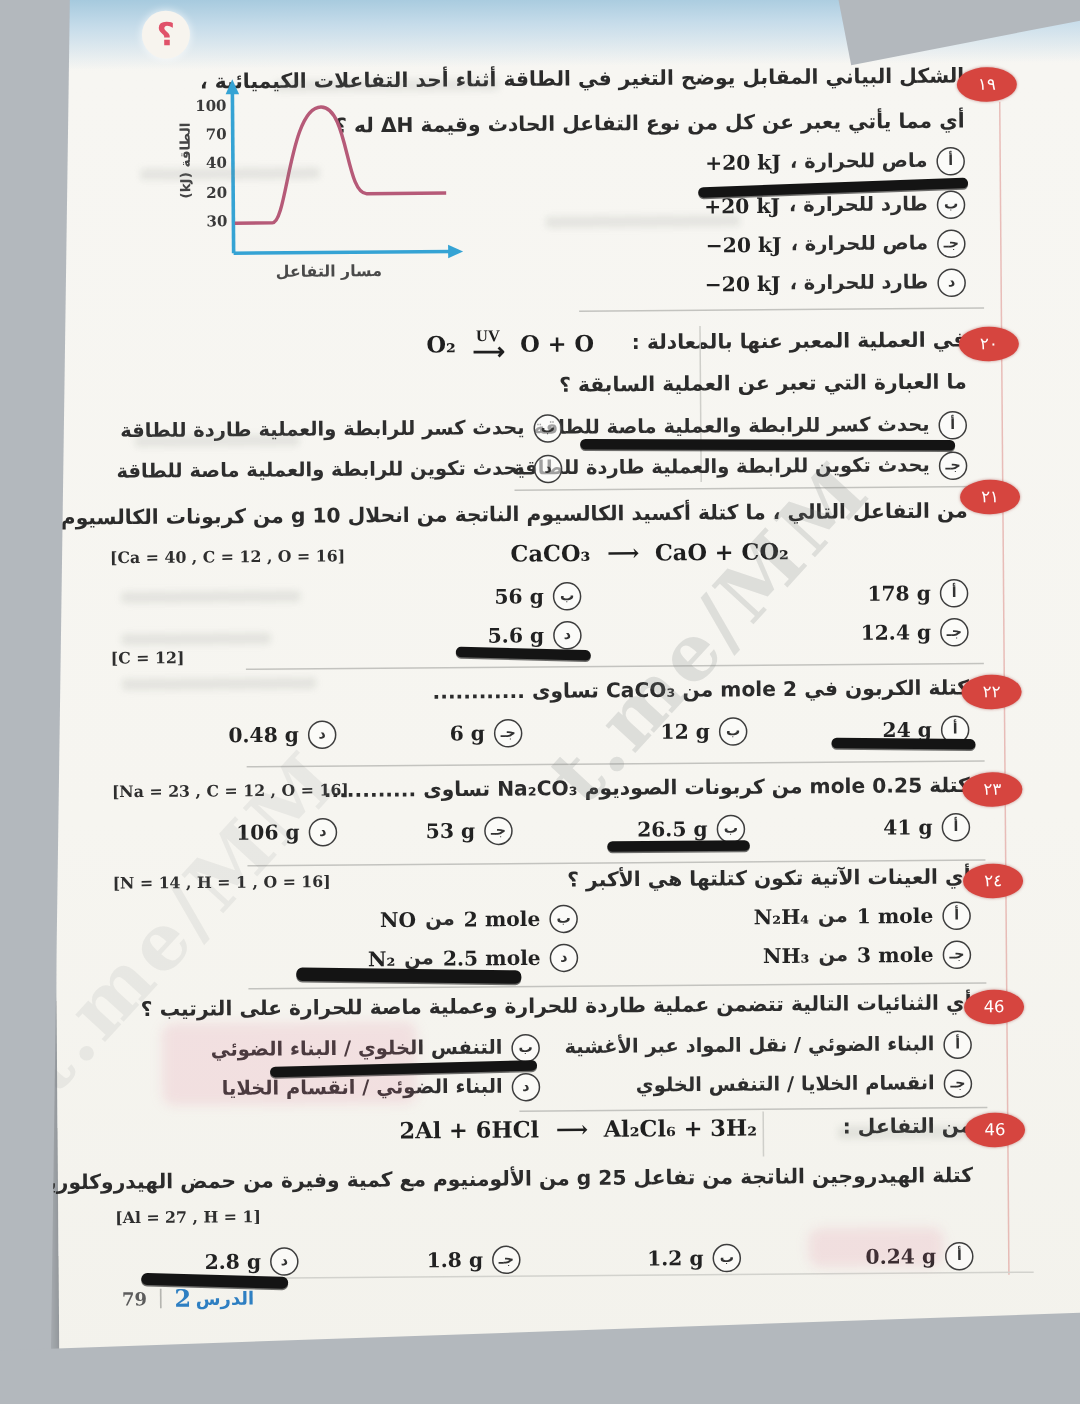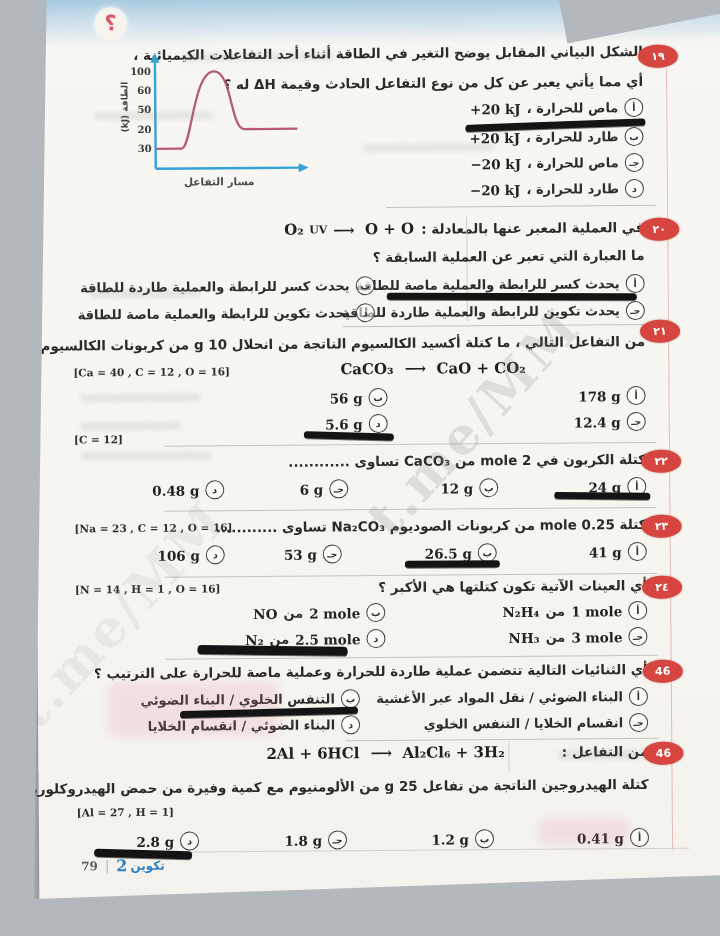--- a/index.html
+++ b/index.html
@@ -21,21 +21,21 @@
   .badge{
     position:absolute;left:62px;top:13px;width:32px;height:32px;border-radius:50%;
     background:#f7f4ee;display:flex;align-items:center;justify-content:center;
     color:#e0526a;font-size:21px;font-weight:bold;box-shadow:0 0 6px rgba(255,255,255,.8);
   }
   .content{position:absolute;inset:0;direction:rtl;}
   
   .guide{position:absolute;right:66px;top:78px;height:782px;width:1px;background:rgba(214,120,115,.45);}
   .qnum{
     position:absolute;right:55px;width:40px;height:23px;border-radius:50%;
-    background:#d6453f;color:#fff;font-size:11px;font-weight:bold;
+    background:#d6453f;color:#fff;font-size:11px;font-weight:normal;
     display:flex;align-items:center;justify-content:center;z-index:3;
     box-shadow:0 0 2px rgba(150,30,30,.5);
   }
   .qtext{
     position:absolute;right:90px;color:#2b2b2b;font-size:13.5px;font-weight:700;
     letter-spacing:0;line-height:1.35;white-space:nowrap;
   }
   .opt{
     position:absolute;display:flex;direction:rtl;align-items:center;gap:6px;white-space:nowrap;
   }
@@ -47,21 +47,21 @@
   .ar{color:#2e2e2e;font-size:13px;font-weight:700;}
   .val{
     font-family:"DejaVu Serif","Liberation Serif",serif;direction:ltr;unicode-bidi:isolate;
     color:#222;font-size:13.5px;font-weight:600;
   }
   .eq{
     position:absolute;direction:ltr;font-family:"DejaVu Serif","Liberation Serif",serif;
     font-size:15px;font-weight:700;color:#1f1f1f;white-space:nowrap;
   }
   .eq .arr{letter-spacing:-1px;padding:0 6px;}
-  .rxnarrow{display:inline-flex;flex-direction:row;align-items:center;vertical-align:middle;line-height:.8;}
+  .rxnarrow{display:inline-flex;flex-direction:column;align-items:center;vertical-align:middle;line-height:.8;font-family:Liberation Serif, serif;}
   .rxnarrow .cond{font-size:11px;font-weight:700;}
   .givens{
     position:absolute;direction:ltr;font-family:"DejaVu Serif","Liberation Serif",serif;
     font-size:10.5px;font-weight:700;color:#2e2e2e;white-space:nowrap;
   }
   .divider{position:absolute;height:1px;background:#c3c3bf;}
   .vsep{position:absolute;width:1px;background:#cfcfca;}
   .mark{
     position:absolute;height:7px;background:#141414;border-radius:4px;z-index:4;
     box-shadow:0 1px 0 rgba(20,20,20,.6);
@@ -130,22 +130,22 @@
 
     <div class="graph">
       <svg width="190" height="145" viewBox="0 0 190 145">
         <line x1="30" y1="10" x2="30" y2="119" stroke="#35a3d4" stroke-width="2.4"></line>
         <polygon points="30,3 25.5,13 34.5,13" fill="#35a3d4"></polygon>
         <line x1="30" y1="119" x2="176" y2="119" stroke="#35a3d4" stroke-width="2.4"></line>
         <polygon points="183,119 173,114.5 173,123.5" fill="#35a3d4"></polygon>
         <path d="M31 99 H56 C66 99 68 22 89 22 C107 22 105 80 119 80 H172" fill="none" stroke="#b65a78" stroke-width="2.3"></path>
       </svg>
       <span class="ytick" style="left:0;top:16px">100</span>
-      <span class="ytick" style="left:0;top:35px">60</span>
-      <span class="ytick" style="left:0;top:54px">50</span>
+      <span class="ytick" style="left:0;top:35px">70</span>
+      <span class="ytick" style="left:0;top:54px">40</span>
       <span class="ytick" style="left:0;top:74px">20</span>
       <span class="ytick" style="left:0;top:93px">30</span>
       <span class="ylab">الطاقة (kJ)</span>
       <span class="xlab">مسار التفاعل</span>
     </div>
 
     <div class="opt" style="top:108px;right:90px">
       <span class="letter">أ</span>
       <span class="ar">ماص للحرارة ،</span>
       <span class="val">+20 kJ</span>
@@ -334,41 +334,41 @@
     <div class="vsep" style="left:470px;top:750px;height:30px"></div>
     <div class="eq" style="left:228px;top:752px">
       <span>2Al + 6HCl</span>
       <span class="arr">⟶</span>
       <span>Al₂Cl₆ + 3H₂</span>
     </div>
     <div class="qtext" style="top:785px">كتلة الهيدروجين الناتجة من تفاعل 25 g من الألومنيوم مع كمية وفيرة من حمض الهيدروكلوريك تساوى ............</div>
     <div class="givens" style="left:38px;top:812px">[Al = 27 , H = 1]</div>
     <div class="opt" style="top:838px;right:90px">
       <span class="letter">أ</span>
-      <span class="val">0.41 g</span>
+      <span class="val">0.24 g</span>
     </div>
     <div class="opt" style="top:838px;right:245px">
       <span class="letter">ب</span>
       <span class="val">1.2 g</span>
     </div>
     <div class="opt" style="top:838px;right:392px">
       <span class="letter">جـ</span>
       <span class="val">1.8 g</span>
     </div>
     <div class="opt" style="top:838px;right:540px">
       <span class="letter">د</span>
       <span class="val">2.8 g</span>
     </div>
     <div class="mark" style="top:856px;left:55px;width:98px;height:8px;transform:rotate(2deg)"></div>
 
     <div class="divider" style="top:858px;left:105px;width:545px;background:#d2d2cd"></div>
 
     <div class="footer">
       <span class="lesson">
-        <span>تكوين</span>
+        <span>الدرس</span>
         <span class="lessonnum">2</span>
       </span>
       <span class="fsep">|</span>
       <span class="pagenum">79</span>
     </div>
   </div>
 </div>
 
 <div class="edge left"></div>
 <div class="edge bottom"></div>

